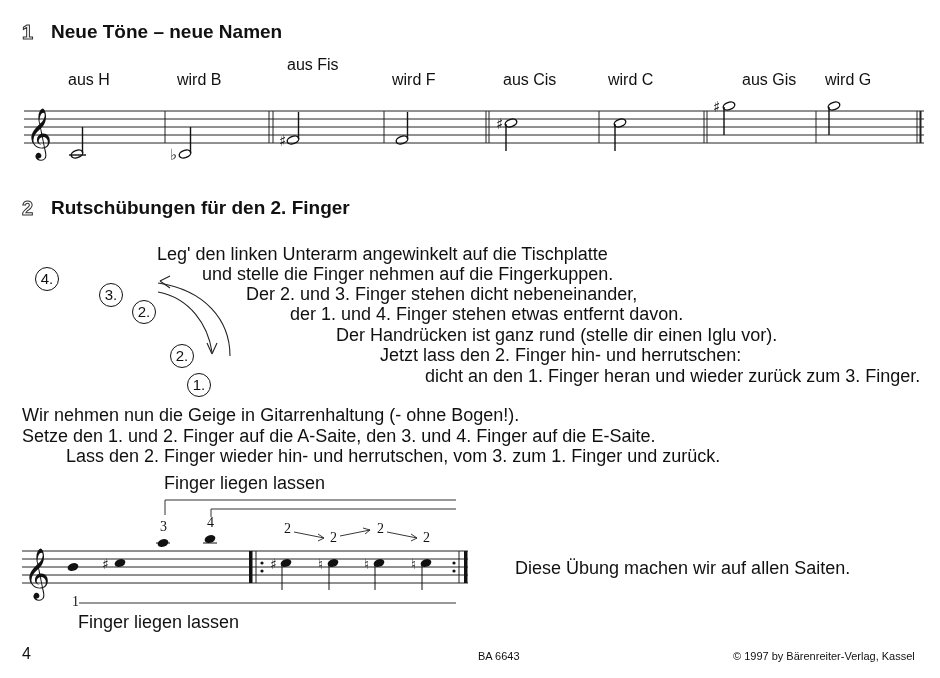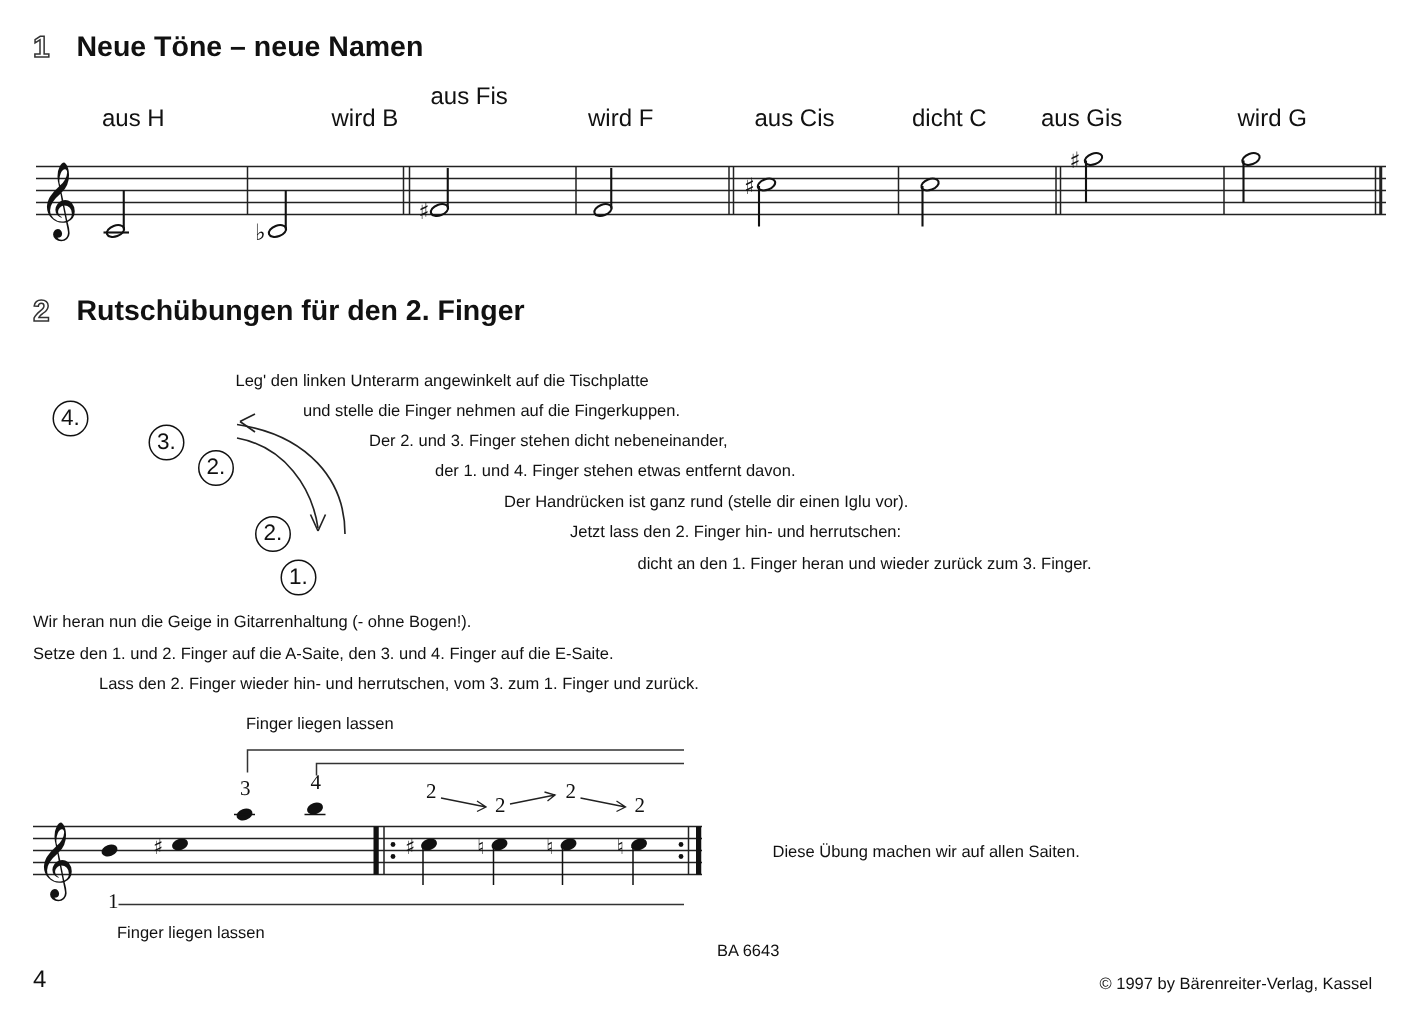--- a/index.html
+++ b/index.html
@@ -3,40 +3,40 @@
 <meta charset="utf-8">
 <style>
   html, body { margin:0; padding:0; background:#fff; }
   body { width:940px; height:678px; position:relative; overflow:hidden; color:#111;
          font-family:"Liberation Sans", sans-serif; }
   .abs { position:absolute; white-space:nowrap; }
   .heading { font-weight:bold; font-size:19px; }
   .num-outline { font-weight:bold; font-size:20px; color:#fff;
                  -webkit-text-stroke:1px #333; text-shadow:0 0 0 #333; }
   .label { font-size:16px; }
-  .body-text { font-size:11px; line-height:20.5px; }
+  .body-text { font-size:18px; line-height:20.5px; }
   .circ { position:absolute; width:22px; height:22px; border:1.3px solid #111; border-radius:50%;
           font-size:15px; text-align:center; line-height:22px; }
   .footer { font-size:11px; }
   .fingering { font-family:"Liberation Serif", serif; font-size:14px; }
   svg { position:absolute; left:0; top:0; overflow:visible; }
 </style>
 </head>
 <body>
 
 <div class="abs num-outline" style="left:22px;top:21px;">1</div>
 <div class="abs heading" style="left:51px;top:21px;">Neue Töne – neue Namen</div>
 
 <div class="abs label" style="left:68px;top:71px;">aus H</div>
-<div class="abs label" style="left:177px;top:71px;margin-left:44px;">wird B</div>
+<div class="abs label" style="left:177px;top:71px;">wird B</div>
 <div class="abs label" style="left:287px;top:56px;">aus Fis</div>
 <div class="abs label" style="left:392px;top:71px;">wird F</div>
 <div class="abs label" style="left:503px;top:71px;">aus Cis</div>
-<div class="abs label" style="left:608px;top:71px;">dicht C</div>
-<div class="abs label" style="left:694px;top:71px;text-align:center;">aus Gis</div>
+<div class="abs label" style="left:608px;top:71px;">wird C</div>
+<div class="abs label" style="left:742px;top:71px;text-align:center;">aus Gis</div>
 <div class="abs label" style="left:825px;top:71px;text-align:center;">wird G</div>
 
 <svg width="940" height="678">
   <g stroke="#222" stroke-width="1">
     <line x1="24" y1="111" x2="924" y2="111"></line>
     <line x1="24" y1="119" x2="924" y2="119"></line>
     <line x1="24" y1="127" x2="924" y2="127"></line>
     <line x1="24" y1="135" x2="924" y2="135"></line>
     <line x1="24" y1="143" x2="924" y2="143"></line>
 
@@ -111,21 +111,21 @@
 </svg>
 
 <div class="abs body-text" style="left:157px;top:244px;">Leg' den linken Unterarm angewinkelt auf die Tischplatte</div>
 <div class="abs body-text" style="left:202px;top:264px;">und stelle die Finger nehmen auf die Fingerkuppen.</div>
 <div class="abs body-text" style="left:246px;top:284px;">Der 2. und 3. Finger stehen dicht nebeneinander,</div>
 <div class="abs body-text" style="left:290px;top:304px;">der 1. und 4. Finger stehen etwas entfernt davon.</div>
 <div class="abs body-text" style="left:336px;top:325px;">Der Handrücken ist ganz rund (stelle dir einen Iglu vor).</div>
 <div class="abs body-text" style="left:380px;top:345px;">Jetzt lass den 2. Finger hin- und herrutschen:</div>
 <div class="abs body-text" style="left:425px;top:366px;">dicht an den 1. Finger heran und wieder zurück zum 3. Finger.</div>
 
-<div class="abs body-text" style="left:22px;top:405px;">Wir heran nun die Geige in Gitarrenhaltung (- ohne Bogen!).</div>
+<div class="abs body-text" style="left:22px;top:405px;">Wir nehmen nun die Geige in Gitarrenhaltung (- ohne Bogen!).</div>
 <div class="abs body-text" style="left:22px;top:426px;text-align:right;">Setze den 1. und 2. Finger auf die A-Saite, den 3. und 4. Finger auf die E-Saite.</div>
 <div class="abs body-text" style="left:22px;top:446px;margin-left:44px;">Lass den 2. Finger wieder hin- und herrutschen, vom 3. zum 1. Finger und zurück.</div>
 
 <div class="abs body-text" style="left:164px;top:473px;">Finger liegen lassen</div>
 
 <svg width="940" height="678">
 
   <g fill="none" stroke="#333" stroke-width="1">
     <path d="M165,515 L165,500 L456,500"></path>
     <path d="M211,517 L211,509 L456,509"></path>
@@ -190,14 +190,14 @@
 <div class="abs fingering" style="left:284px;top:521px;">2</div>
 <div class="abs fingering" style="left:330px;top:530px;">2</div>
 <div class="abs fingering" style="left:377px;top:521px;">2</div>
 <div class="abs fingering" style="left:423px;top:530px;">2</div>
 
 <div class="abs body-text" style="left:78px;top:612px;">Finger liegen lassen</div>
 
 <div class="abs body-text" style="left:515px;top:558px;">Diese Übung machen wir auf allen Saiten.</div>
 
 <div class="abs" style="left:22px;top:645px;font-size:16px;">4</div>
-<div class="abs footer" style="left:450px;top:628px;padding-left:28px;">BA 6643</div>
+<div class="abs footer" style="left:450px;top:650px;padding-left:28px;">BA 6643</div>
 <div class="abs footer" style="left:733px;top:650px;">© 1997 by Bärenreiter-Verlag, Kassel</div>
 
 </body></html>

